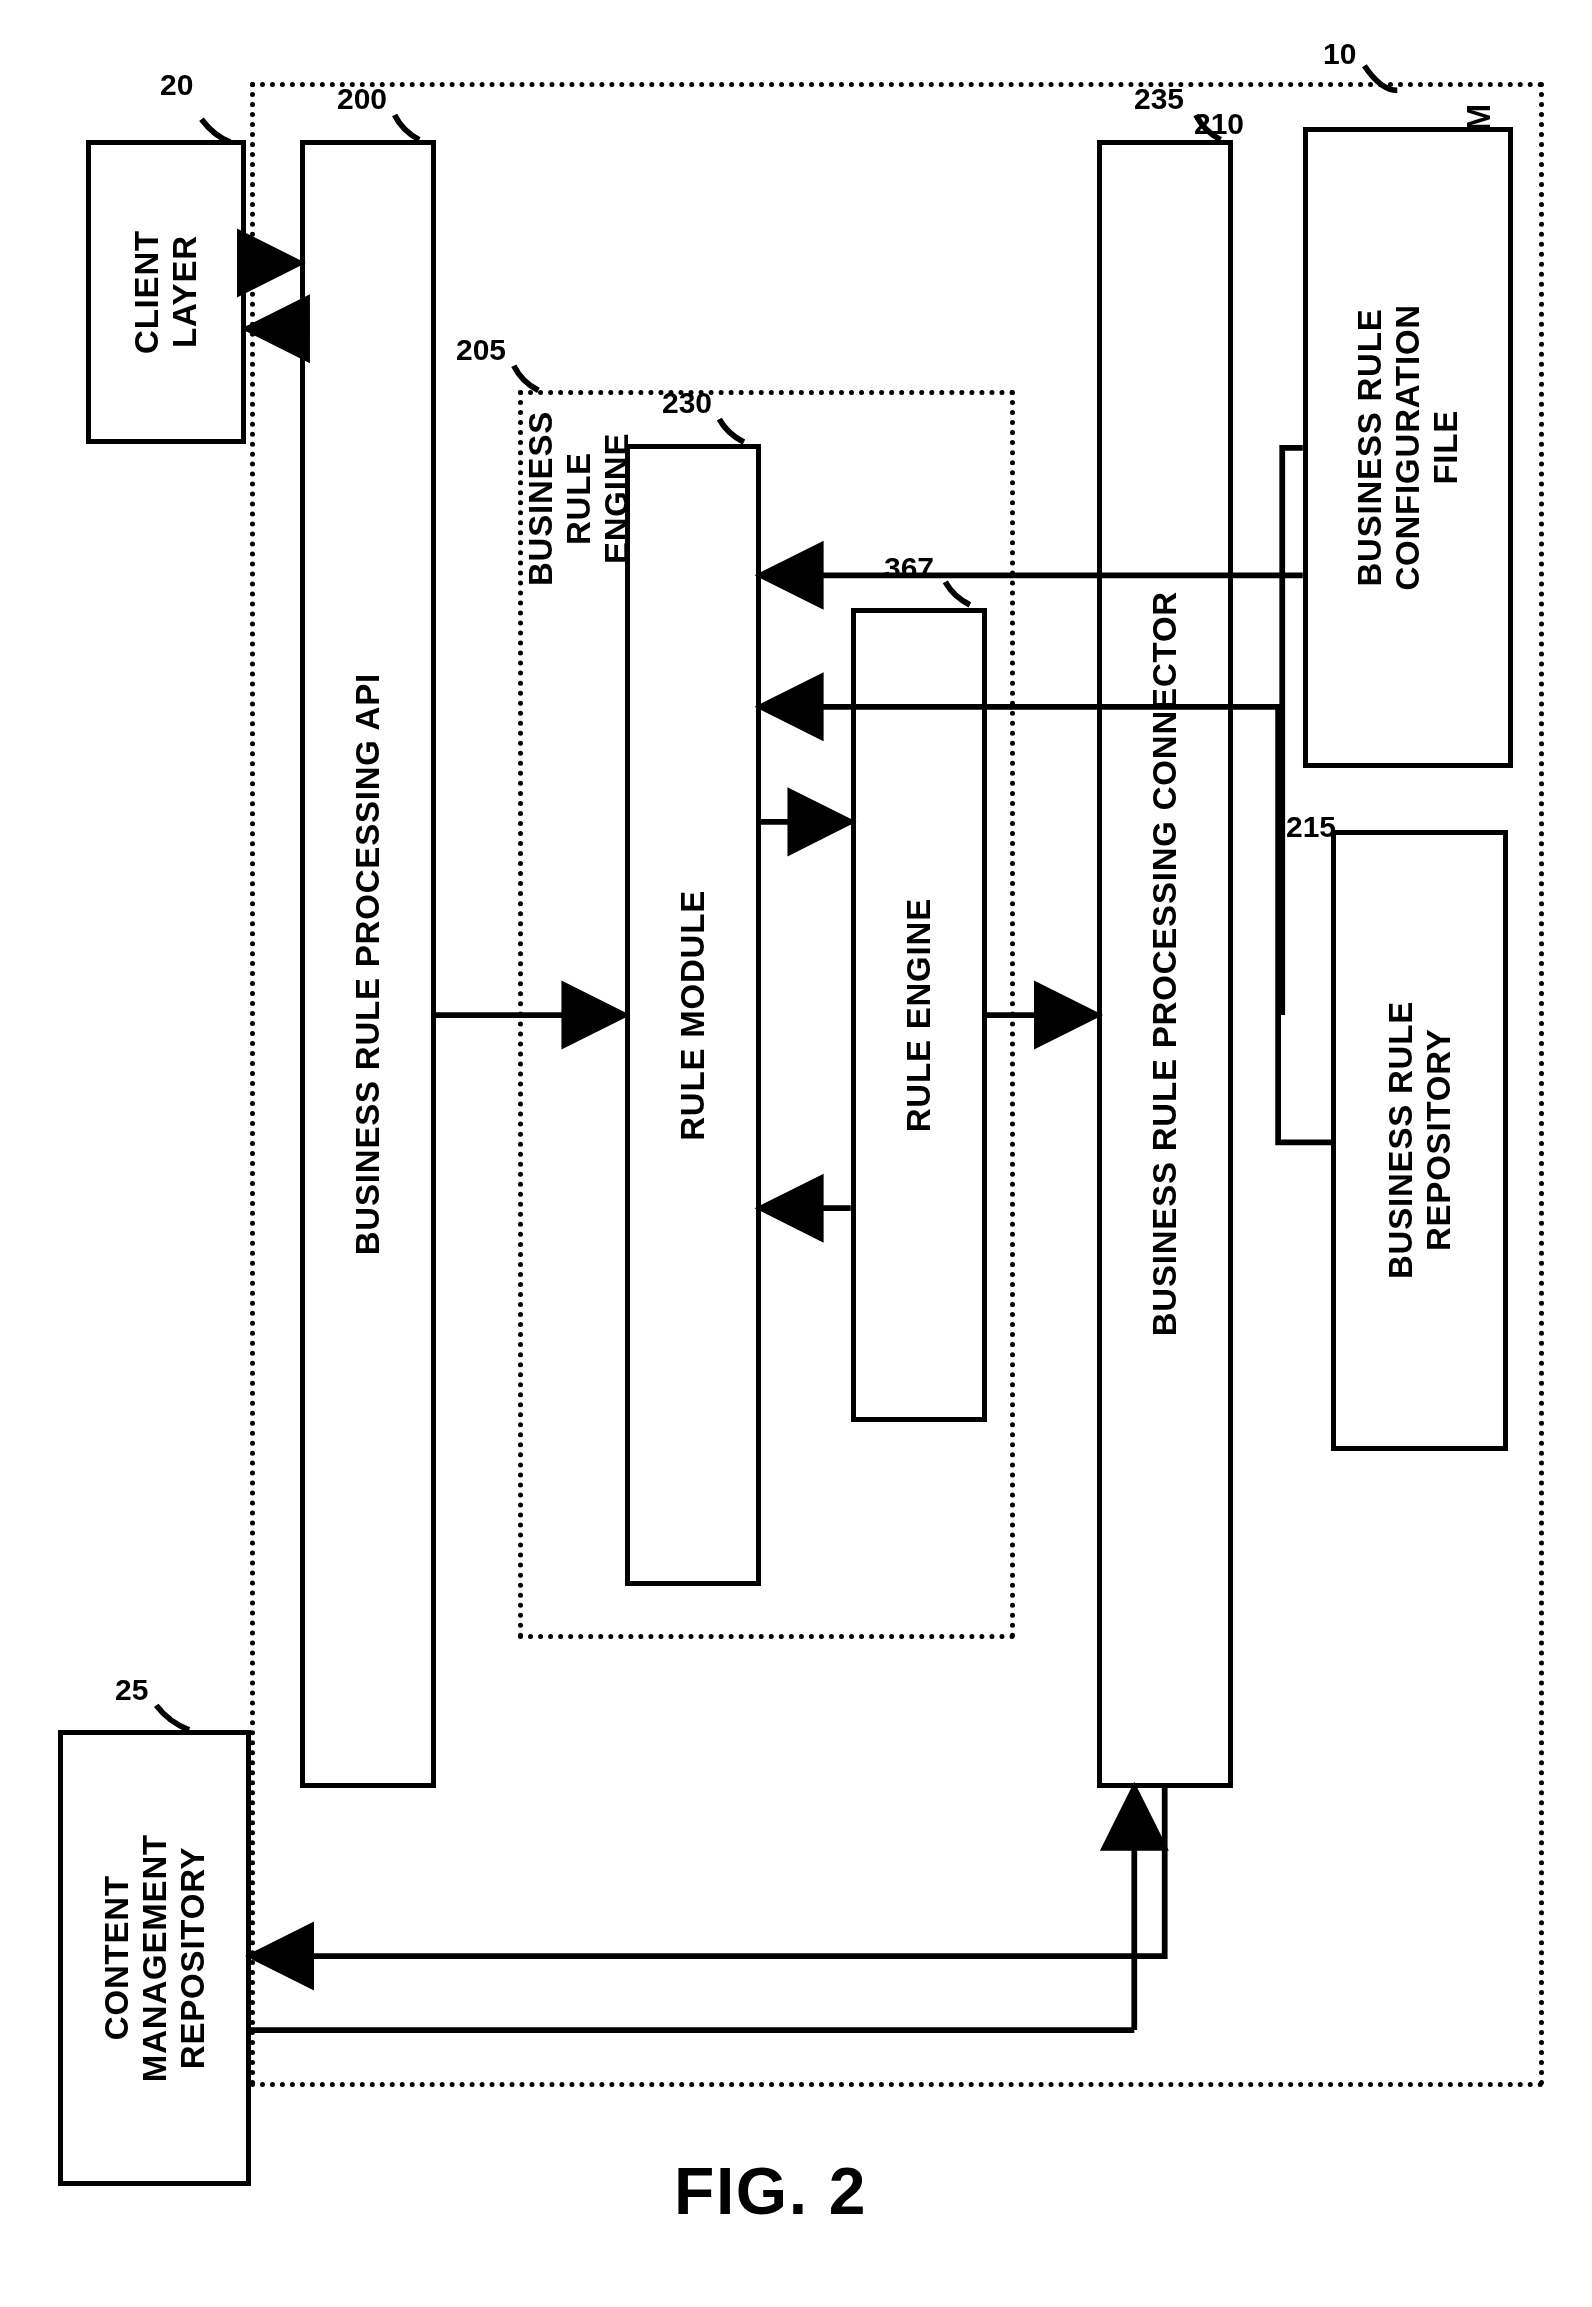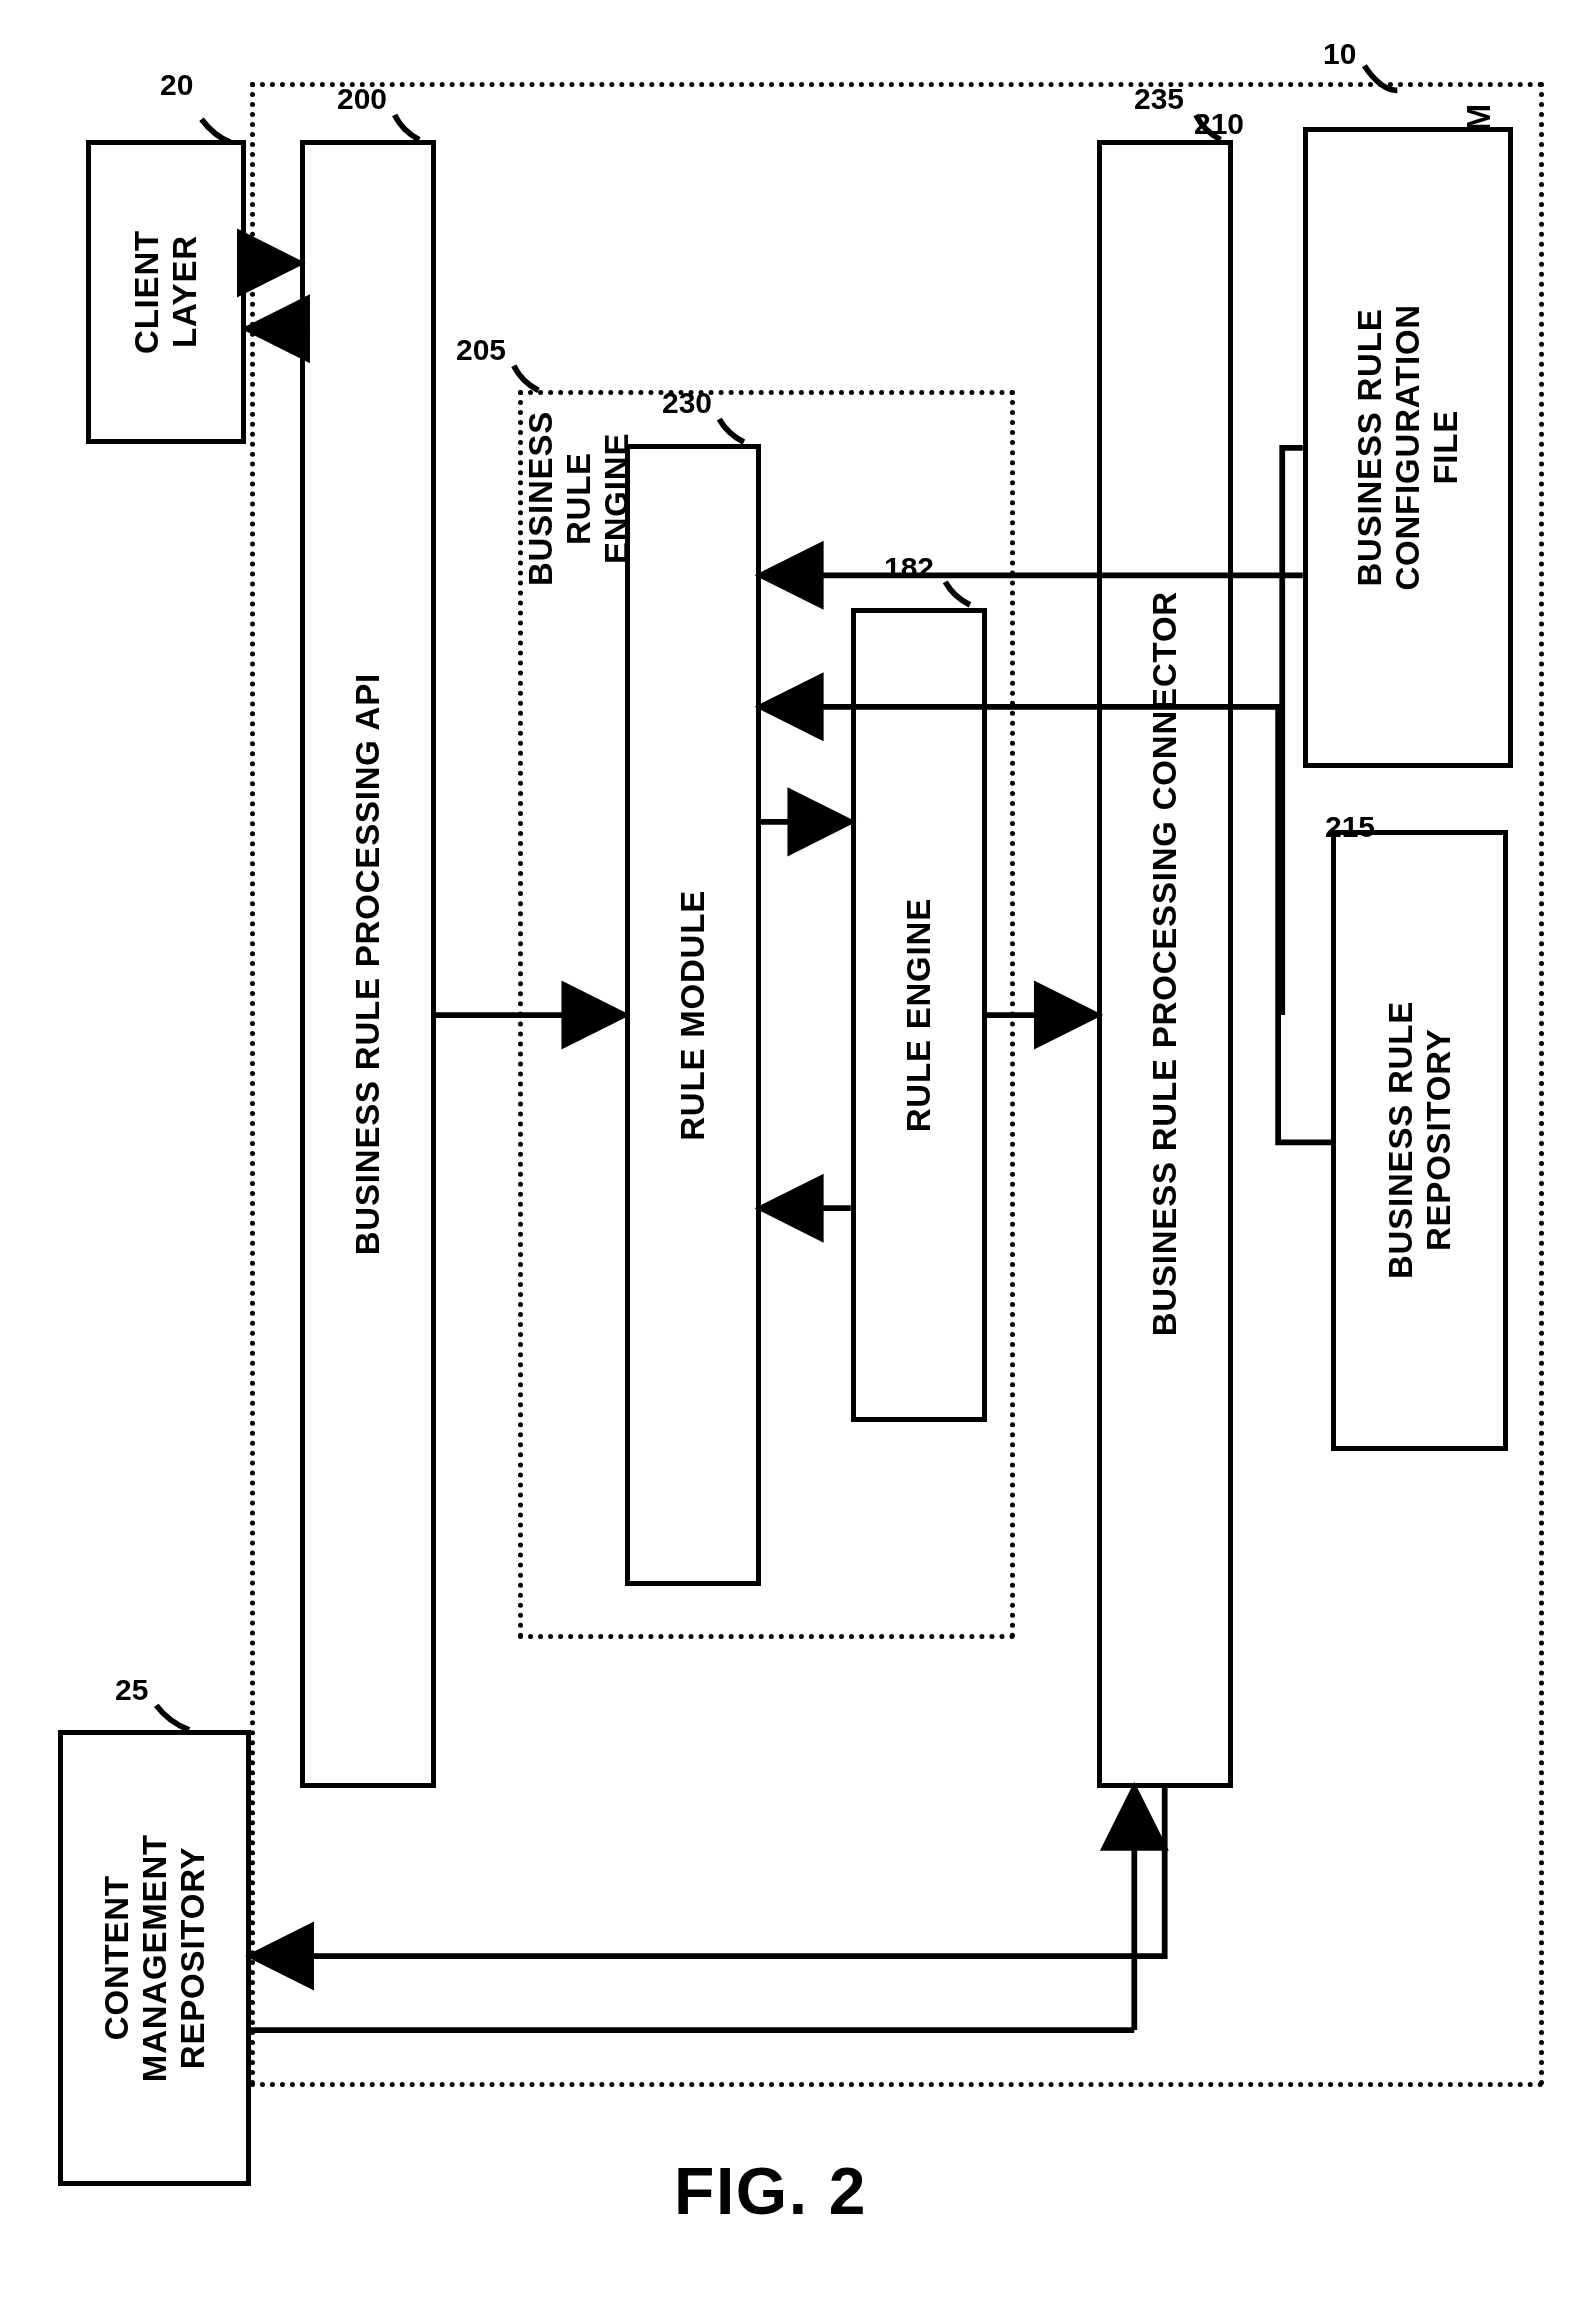--- a/index.html
+++ b/index.html
@@ -158,38 +158,38 @@
       <span class="vlabel" data-name="rule-module-label">RULE MODULE</span>
     </div>
     <div class="refnum" style="left:662px; top:386px;" data-name="rule-module-ref">230</div>
     <svg class="arrows" viewBox="0 0 1938 2807" width="1593" height="2307">
         <path class="stroke" d="M875 510 q10 18 30 28"></path>
       </svg>
 
     <div class="box" style="left:851px; top:608px; width:136px; height:814px;" data-name="rule-engine">
       <span class="vlabel" data-name="rule-engine-label">RULE ENGINE</span>
     </div>
-    <div class="refnum" style="left:884px; top:551px;" data-name="rule-engine-ref">182</div>
+    <div class="refnum" style="left:884px; top:551px;" data-name="rule-engine-ref">367</div>
     <svg class="arrows" viewBox="0 0 1938 2807" width="1593" height="2307">
         <path class="stroke" d="M1150 708 q10 18 30 28"></path>
       </svg>
 
     <div class="box" style="left:1303px; top:127px; width:210px; height:641px;" data-name="config-file">
       <span class="vlabel" style="white-space:pre;" data-name="config-file-label">BUSINESS RULE
 CONFIGURATION
 FILE</span>
     </div>
     <div class="refnum" style="left:1194px; top:107px;" data-name="config-file-ref">210</div>
     <svg class="arrows" viewBox="0 0 1938 2807" width="1593" height="2307"></svg>
 
     <div class="box" style="left:1331px; top:830px; width:177px; height:621px;" data-name="rule-repo">
       <span class="vlabel" style="white-space:pre;" data-name="rule-repo-label">BUSINESS RULE
 REPOSITORY</span>
     </div>
-    <div class="refnum" style="left:1286px; top:810px;margin-left:39px;" data-name="rule-repo-ref">215</div>
+    <div class="refnum" style="left:1286px; top:810px;" data-name="rule-repo-ref">215</div>
 
     <svg class="arrows" viewBox="0 0 1938 2807" width="1593" height="2307">
       <defs>
         <marker id="ah" markerWidth="14" markerHeight="14" refX="11" refY="6" orient="auto">
           <path d="M0,0 L12,6 L0,12 z" class="fill"></path>
         </marker>
       </defs>
 
       <line class="stroke" x1="300" y1="320" x2="365" y2="320" marker-end="url(#ah)"></line>
       <line class="stroke" x1="365" y1="400" x2="300" y2="400" marker-end="url(#ah)"></line>

